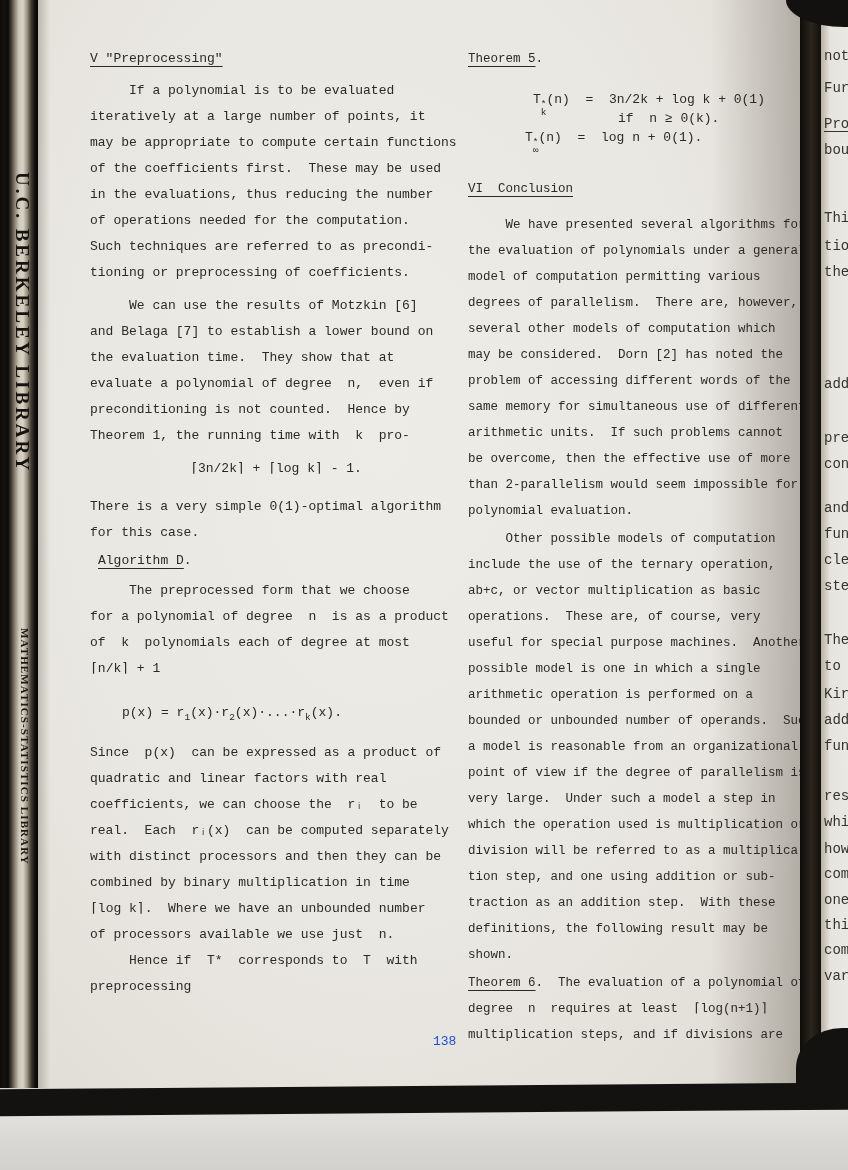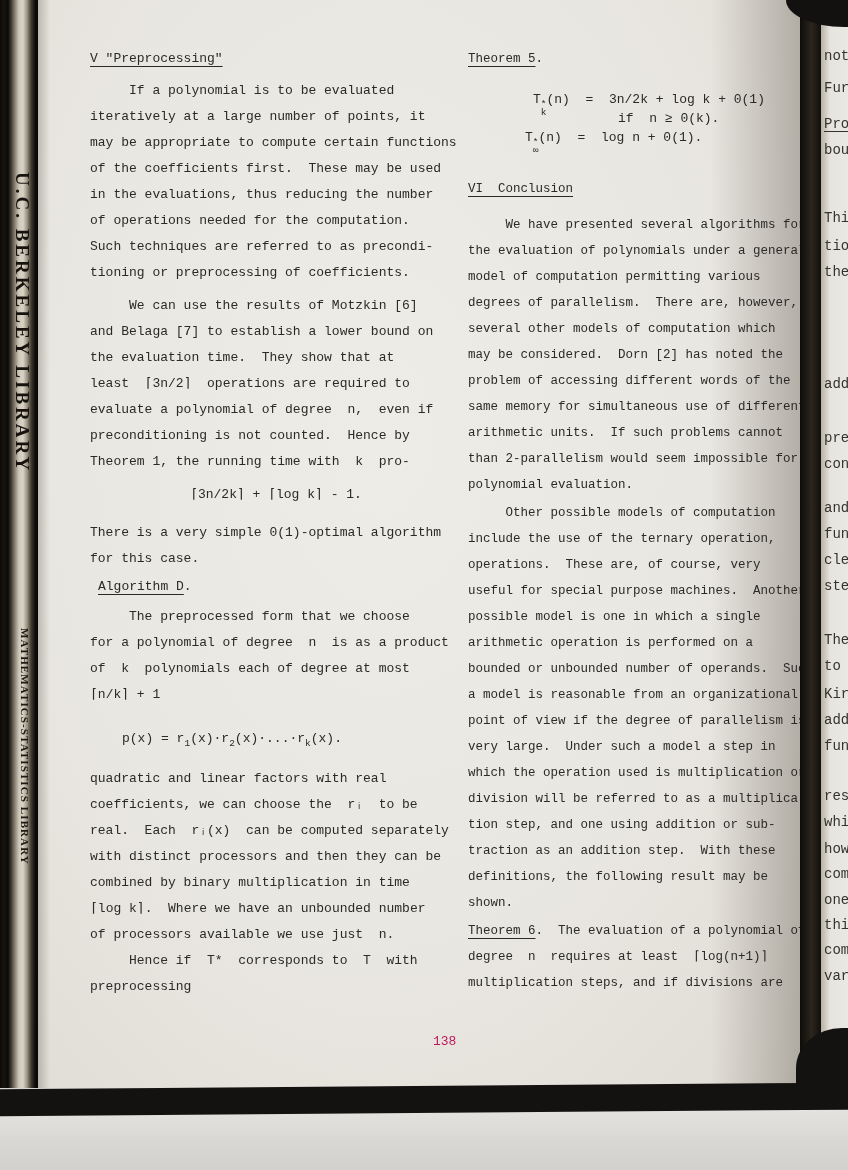--- a/index.html
+++ b/index.html
@@ -30,21 +30,21 @@
   .t5{margin-top:18px;font-size:13px;line-height:19px;}
   .t5 .fl{white-space:pre;height:19px;}
   .t5 .l1{padding-left:65px;} .t5 .l2{padding-left:150px;} .t5 .l3{padding-left:57px;}
   .h6{margin-top:29px;}
   .rp1{margin-top:10px;} .rp2{margin-top:2px;} .rp3{margin-top:2px;}
 
   .tstack{display:inline-flex;flex-direction:column;align-items:center;
           font-size:9.5px;line-height:8px;vertical-align:-4px;}
 
   .page-number{position:absolute;left:433px;top:1034px;z-index:2;
-               font-size:13px;color:#be185d;}
+               font-size:13px;color:#1d4ed8;}
 
   
   .spine{position:absolute;left:0;top:0;width:38px;height:1088px;z-index:5;
          background:linear-gradient(90deg,#0b0a08 0,#181510 4px,#0b0a08 8px,
            #3e382e 11px,#8c8576 15px,#cfc9bb 19px,#d8d3c6 23px,#9d9686 27px,
            #433d33 31px,#100e0b 35px,#060505 38px);}
   .spine-title{position:absolute;left:33px;top:172px;transform:rotate(90deg);
          transform-origin:0 0;white-space:nowrap;
          font-family:"Liberation Serif","DejaVu Serif",serif;font-weight:700;
          font-size:19px;letter-spacing:3px;color:#16130e;}
@@ -93,39 +93,39 @@
           <div class="tline">of the coefficients first.  These may be used</div>
           <div class="tline">in the evaluations, thus reducing the number</div>
           <div class="tline">of operations needed for the computation.</div>
           <div class="tline">Such techniques are referred to as precondi-</div>
           <div class="tline">tioning or preprocessing of coefficients.</div>
         </div>
       <div class="p2">
           <div class="tline">     We can use the results of Motzkin [6]</div>
           <div class="tline">and Belaga [7] to establish a lower bound on</div>
           <div class="tline">the evaluation time.  They show that at</div>
-          <div class="tline">least  ⌈3n/2⌉  operations are required to</div>
           <div class="tline">evaluate a polynomial of degree  n,  even if</div>
           <div class="tline">preconditioning is not counted.  Hence by</div>
           <div class="tline">Theorem 1, the running time with  k  pro-</div>
         </div>
       <div class="f1">⌈3n/2k⌉ + ⌈log k⌉ - 1.</div>
       <div class="p3">
           <div class="tline">There is a very simple 0(1)-optimal algorithm</div>
           <div class="tline">for this case.</div>
         </div>
       <div class="alg heading"><span class="u">Algorithm D</span><span>.</span></div>
       <div class="p4">
           <div class="tline">     The preprocessed form that we choose</div>
           <div class="tline">for a polynomial of degree  n  is as a product</div>
           <div class="tline">of  k  polynomials each of degree at most</div>
           <div class="tline">⌈n/k⌉ + 1</div>
         </div>
       <div class="f2"><span>p(x) = r</span><sub>1</sub><span>(x)·r</span><sub>2</sub><span>(x)·...·r</span><sub>k</sub><span>(x).</span></div>
       <div class="p5">
+          <div class="tline">Since  p(x)  can be expressed as a product of</div>
           <div class="tline">quadratic and linear factors with real</div>
           <div class="tline">coefficients, we can choose the  rᵢ  to be</div>
           <div class="tline">real.  Each  rᵢ(x)  can be computed separately</div>
           <div class="tline">with distinct processors and then they can be</div>
           <div class="tline">combined by binary multiplication in time</div>
           <div class="tline">⌈log k⌉.  Where we have an unbounded number</div>
           <div class="tline">of processors available we use just  n.</div>
         </div>
       <div class="p6">
           <div class="tline">     Hence if  T*  corresponds to  T  with</div>
@@ -144,26 +144,28 @@
       <div class="rp1">
           <div class="tline">     We have presented several algorithms for</div>
           <div class="tline">the evaluation of polynomials under a general</div>
           <div class="tline">model of computation permitting various</div>
           <div class="tline">degrees of parallelism.  There are, however,</div>
           <div class="tline">several other models of computation which</div>
           <div class="tline">may be considered.  Dorn [2] has noted the</div>
           <div class="tline">problem of accessing different words of the</div>
           <div class="tline">same memory for simultaneous use of different</div>
           <div class="tline">arithmetic units.  If such problems cannot</div>
+          <div class="tline">be overcome, then the effective use of more</div>
           <div class="tline">than 2-parallelism would seem impossible for</div>
           <div class="tline">polynomial evaluation.</div>
         </div>
       <div class="rp2">
           <div class="tline">     Other possible models of computation</div>
           <div class="tline">include the use of the ternary operation,</div>
+          <div class="tline">ab+c, or vector multiplication as basic</div>
           <div class="tline">operations.  These are, of course, very</div>
           <div class="tline">useful for special purpose machines.  Another</div>
           <div class="tline">possible model is one in which a single</div>
           <div class="tline">arithmetic operation is performed on a</div>
           <div class="tline">bounded or unbounded number of operands.  Such</div>
           <div class="tline">a model is reasonable from an organizational</div>
           <div class="tline">point of view if the degree of parallelism is</div>
           <div class="tline">very large.  Under such a model a step in</div>
           <div class="tline">which the operation used is multiplication or</div>
           <div class="tline">division will be referred to as a multiplica-</div>

